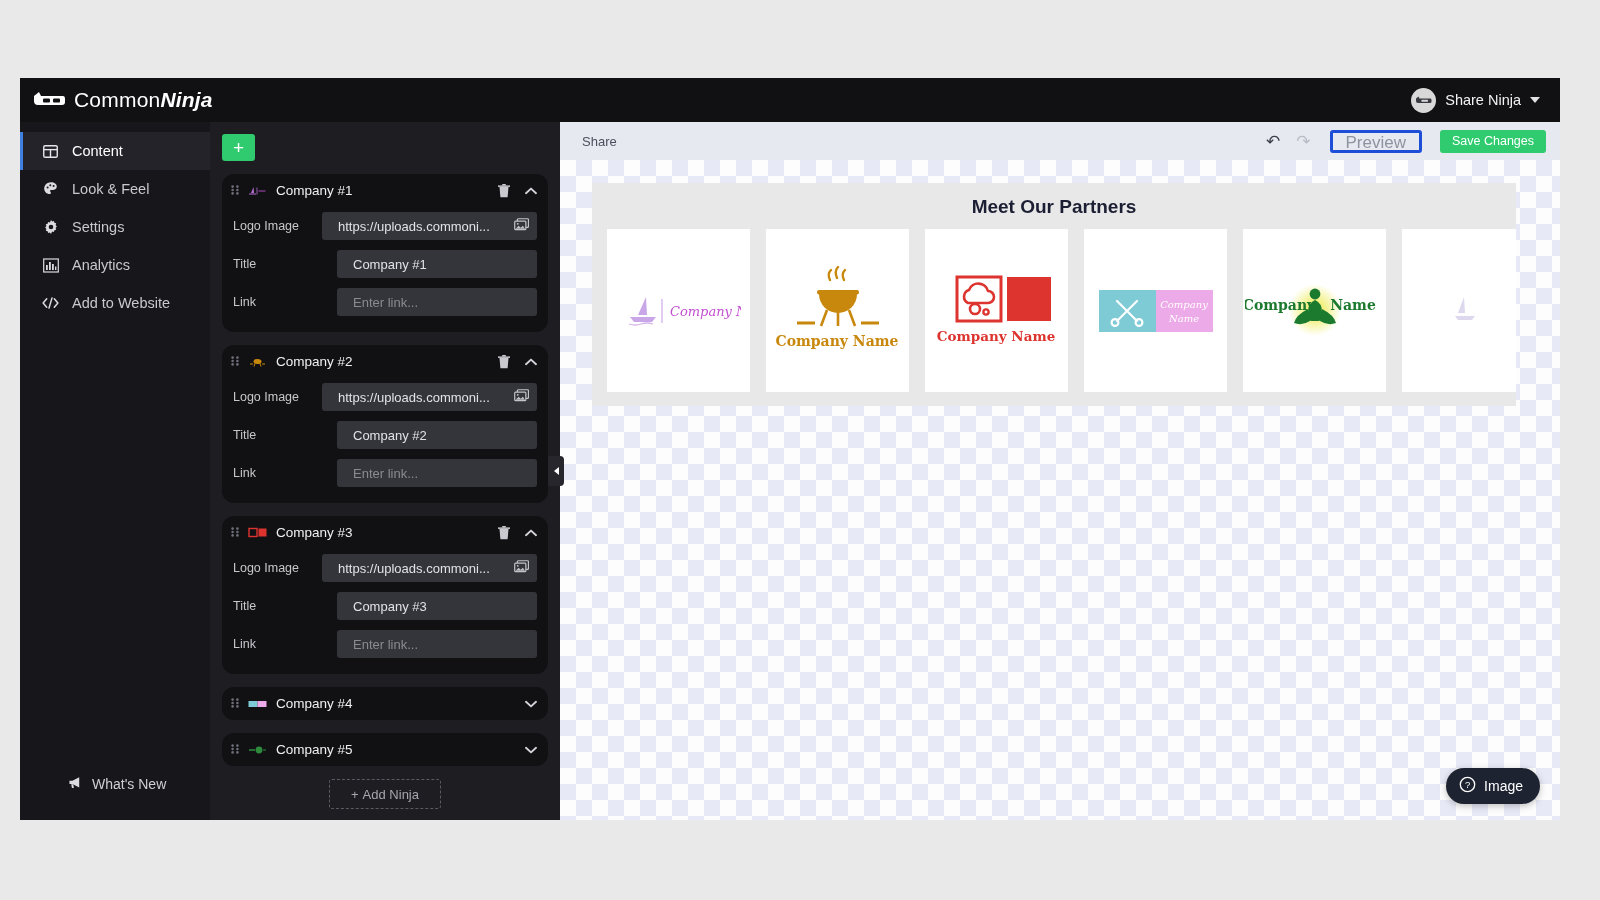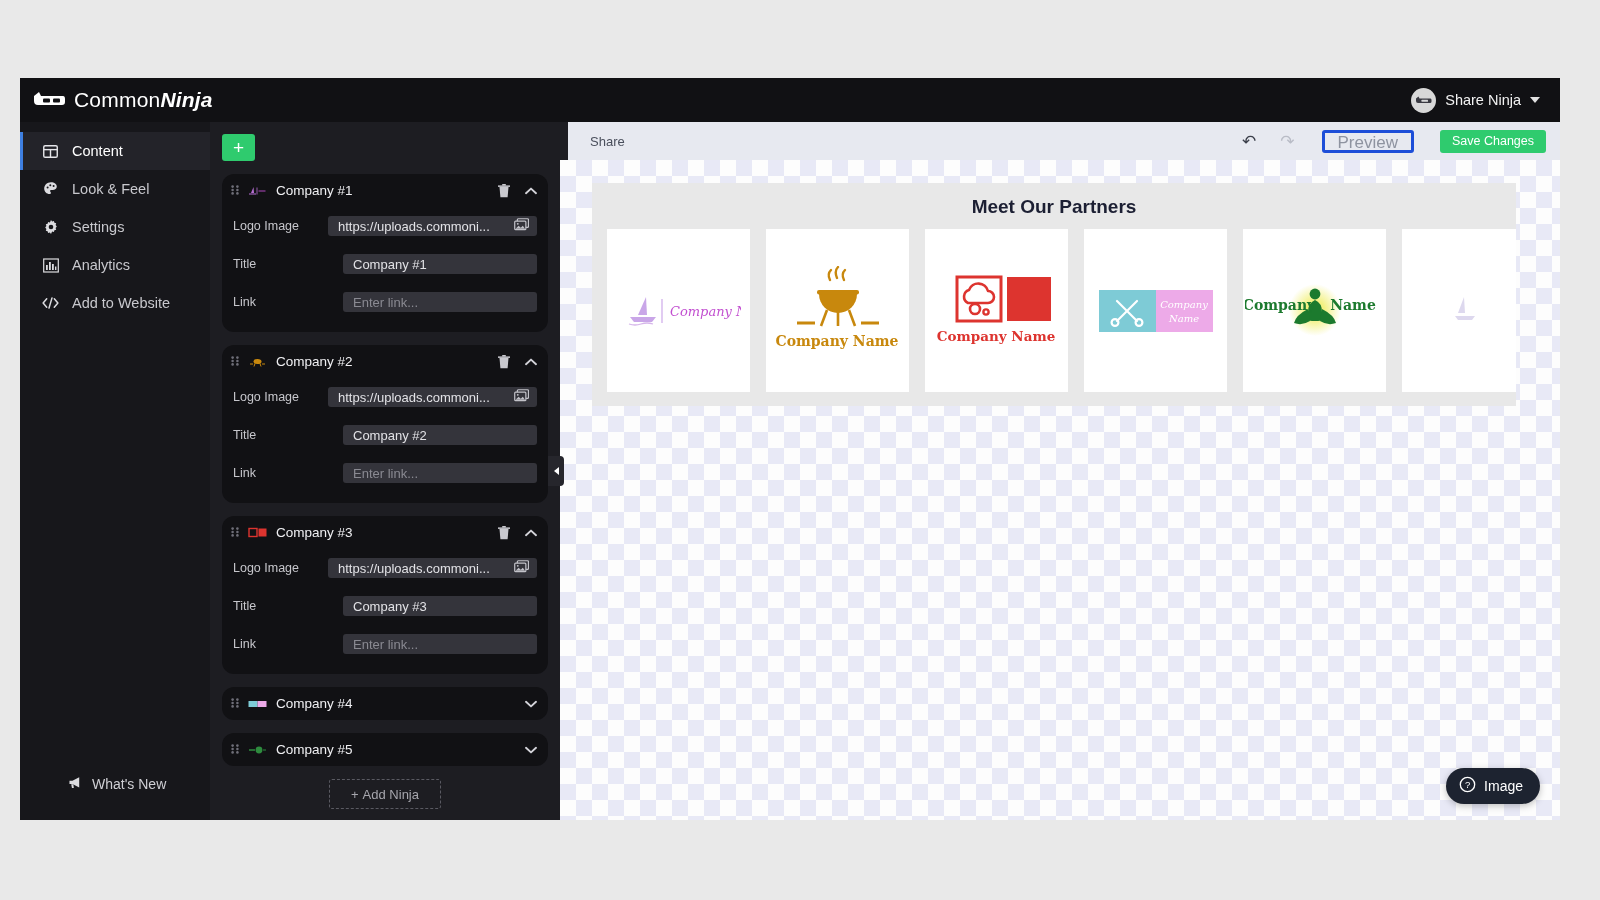--- a/index.html
+++ b/index.html
@@ -105,43 +105,43 @@
     display: flex; align-items: center; justify-content: center;
     overflow: hidden;
   }
   .card-title { flex: 1; color: #f0f0f3; font-size: 13.5px; }
   .head-icons { display: flex; align-items: center; gap: 15px; }
   .icon-btn { cursor: pointer; display: flex; align-items: center; color: #c9c9cf; }
   .card-body { padding: 0 11px 11px 11px; }
   .field { display: flex; align-items: center; height: 38px; }
   .field-label { width: 130px; color: #c7c7cc; font-size: 12.5px; }
   .field-ctrl {
-    flex: 1; height: 20px; background: #34343b; border-radius: 3px;
-    display: flex; align-items: center; padding: 0 8px 0 10px;
+    flex: 1; height: 28px; background: #34343b; border-radius: 3px;
+    display: flex; align-items: center; padding: 0 8px 0 16px;
   }
   .field-ctrl input {
     flex: 1; background: none; border: none; outline: none;
     color: #e2e2e6; font-size: 13px; min-width: 0;
     font-family: "Liberation Sans", sans-serif;
   }
   .field-ctrl input::placeholder { color: #8a8a92; }
   .add-logo {
     margin: 11px auto 0; width: 112px; height: 30px;
     border: 1px dashed #5a5a62; border-radius: 3px;
     color: #a6a6ad; font-size: 13px;
     display: flex; align-items: center; justify-content: center; gap: 4px;
     cursor: pointer; background: none;
     font-family: "Liberation Sans", sans-serif;
   }
   
   .preview { flex: 1; display: flex; flex-direction: column; min-width: 0; position: relative; }
   .preview-bar {
     height: 38px; flex: 0 0 38px; background: #e7e9f0;
     display: flex; align-items: center;
-    padding: 0 14px 0 22px; gap: 18px; margin-left: 8px;
+    padding: 0 14px 0 22px; gap: 10px;
   }
   .share-label { color: #4a4f5c; font-size: 13px; flex: 1; }
   .hist-btn { font-size: 17px; cursor: pointer; padding: 0 3px; }
   .hist-btn.on { color: #3b3f4a; }
   .hist-btn.off { color: #b9bcc6; cursor: default; }
   .preview-btn {
     height: 23px; padding: 0 13px; margin-left: 6px;
     background: transparent; border: 3px solid #1d4ed8; border-radius: 3px;
     color: #8e93a0; font-size: 17px; cursor: pointer;
     font-family: "Liberation Sans", sans-serif;

